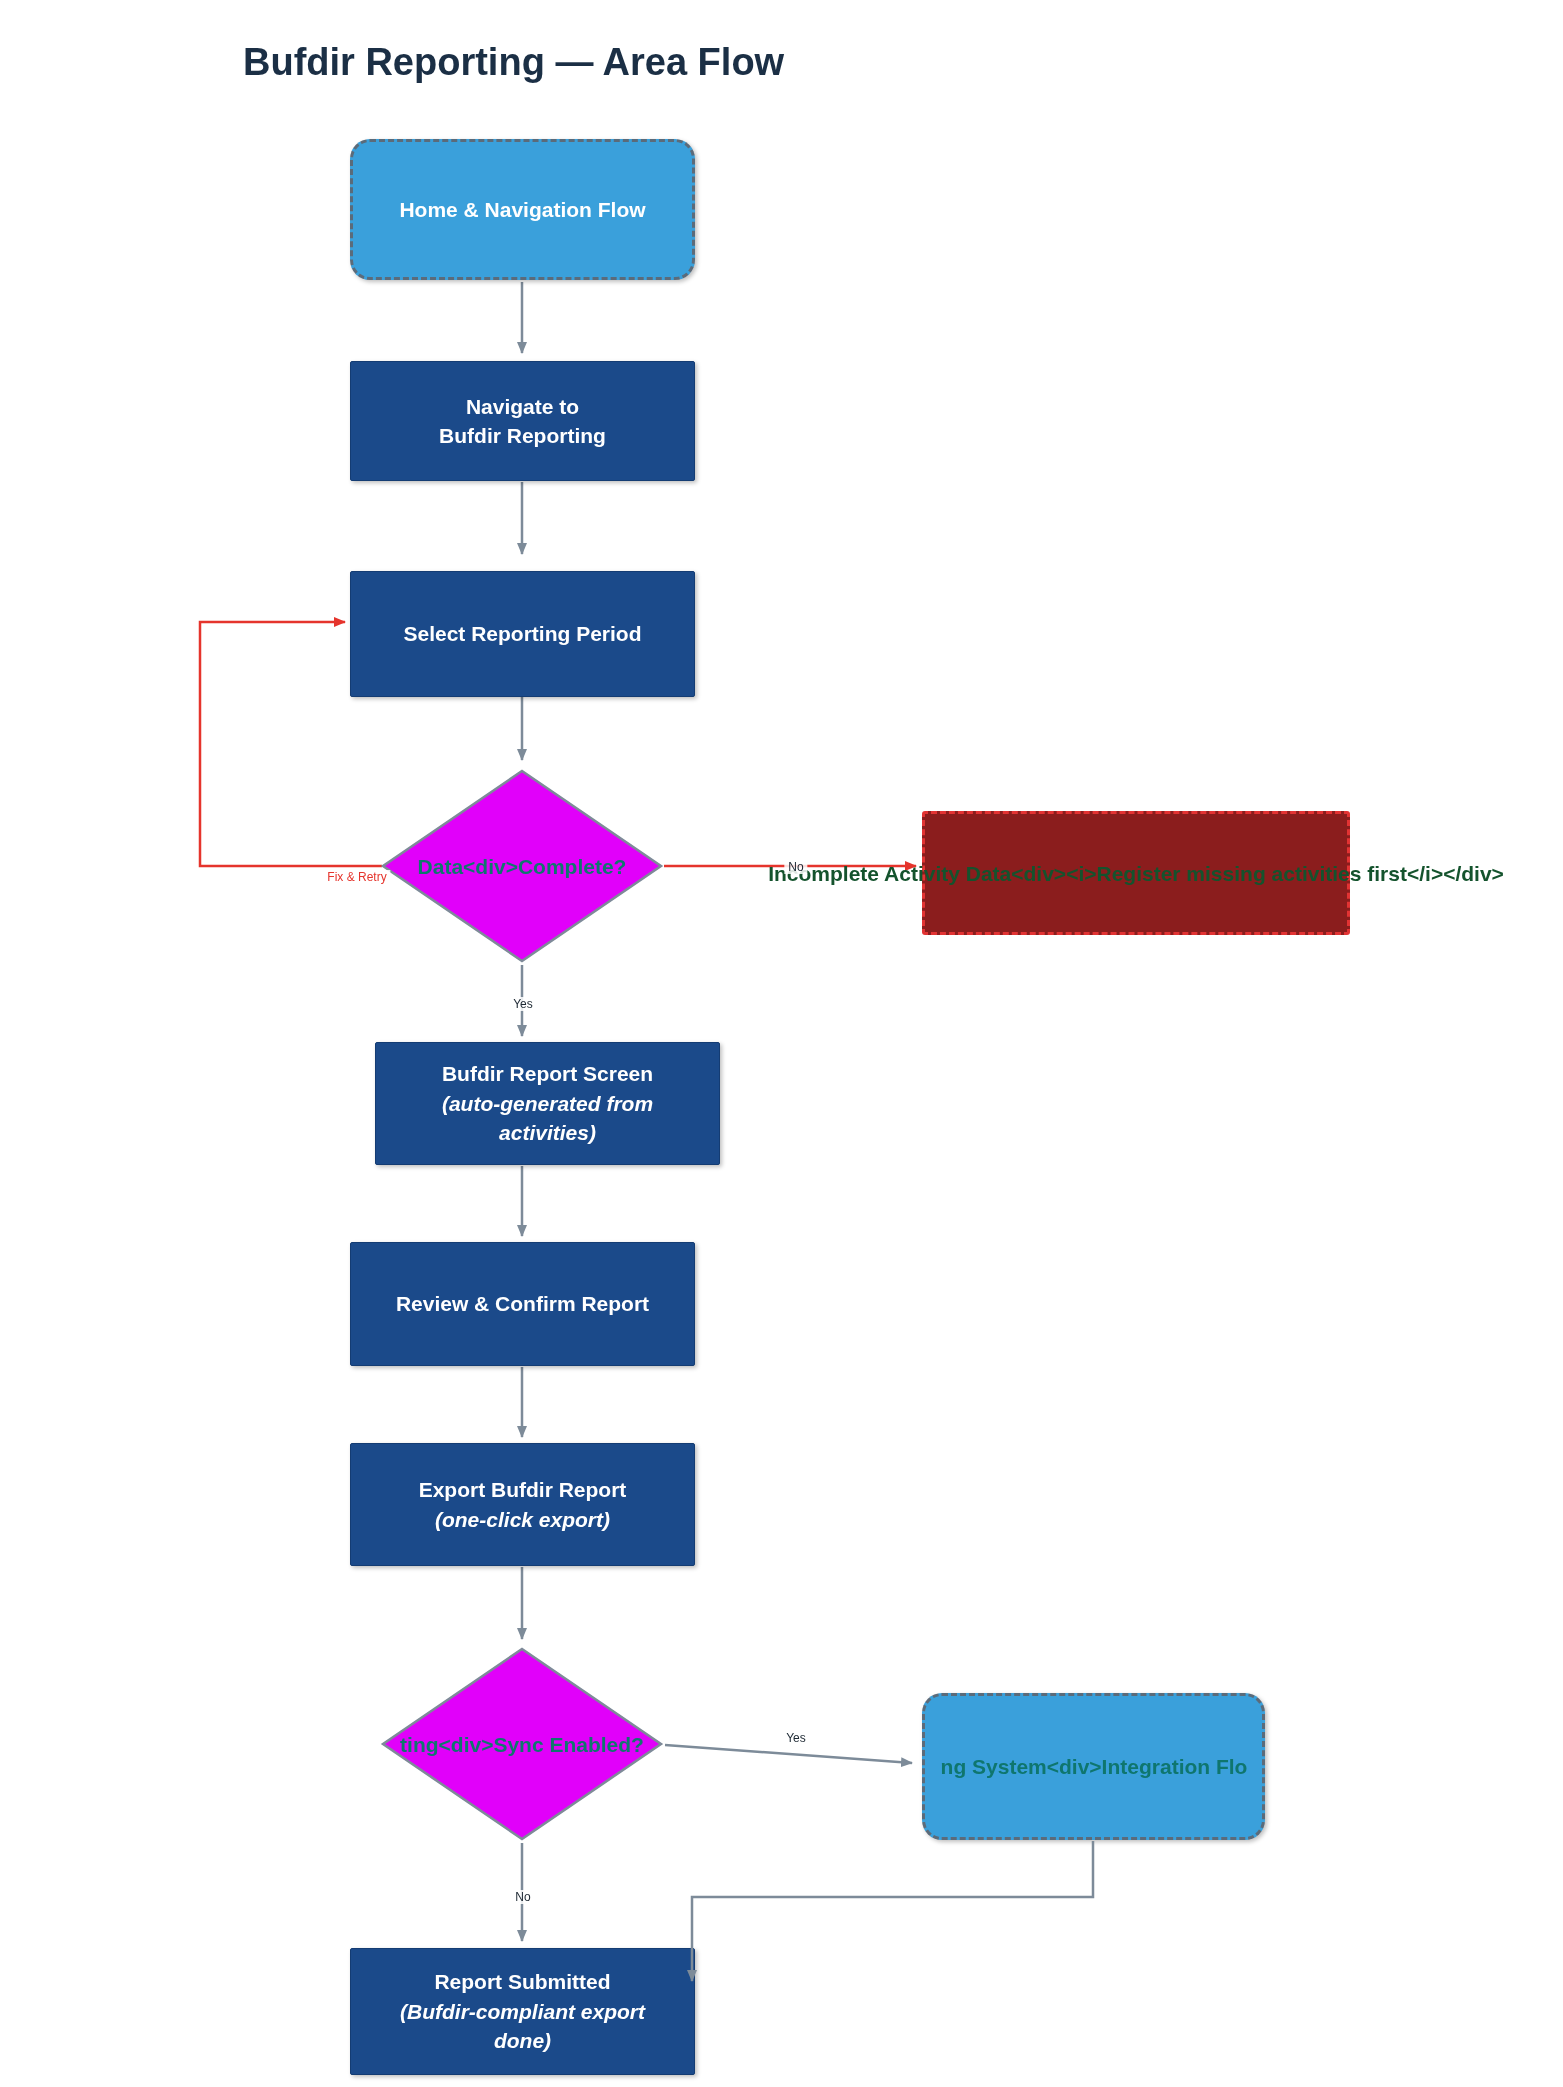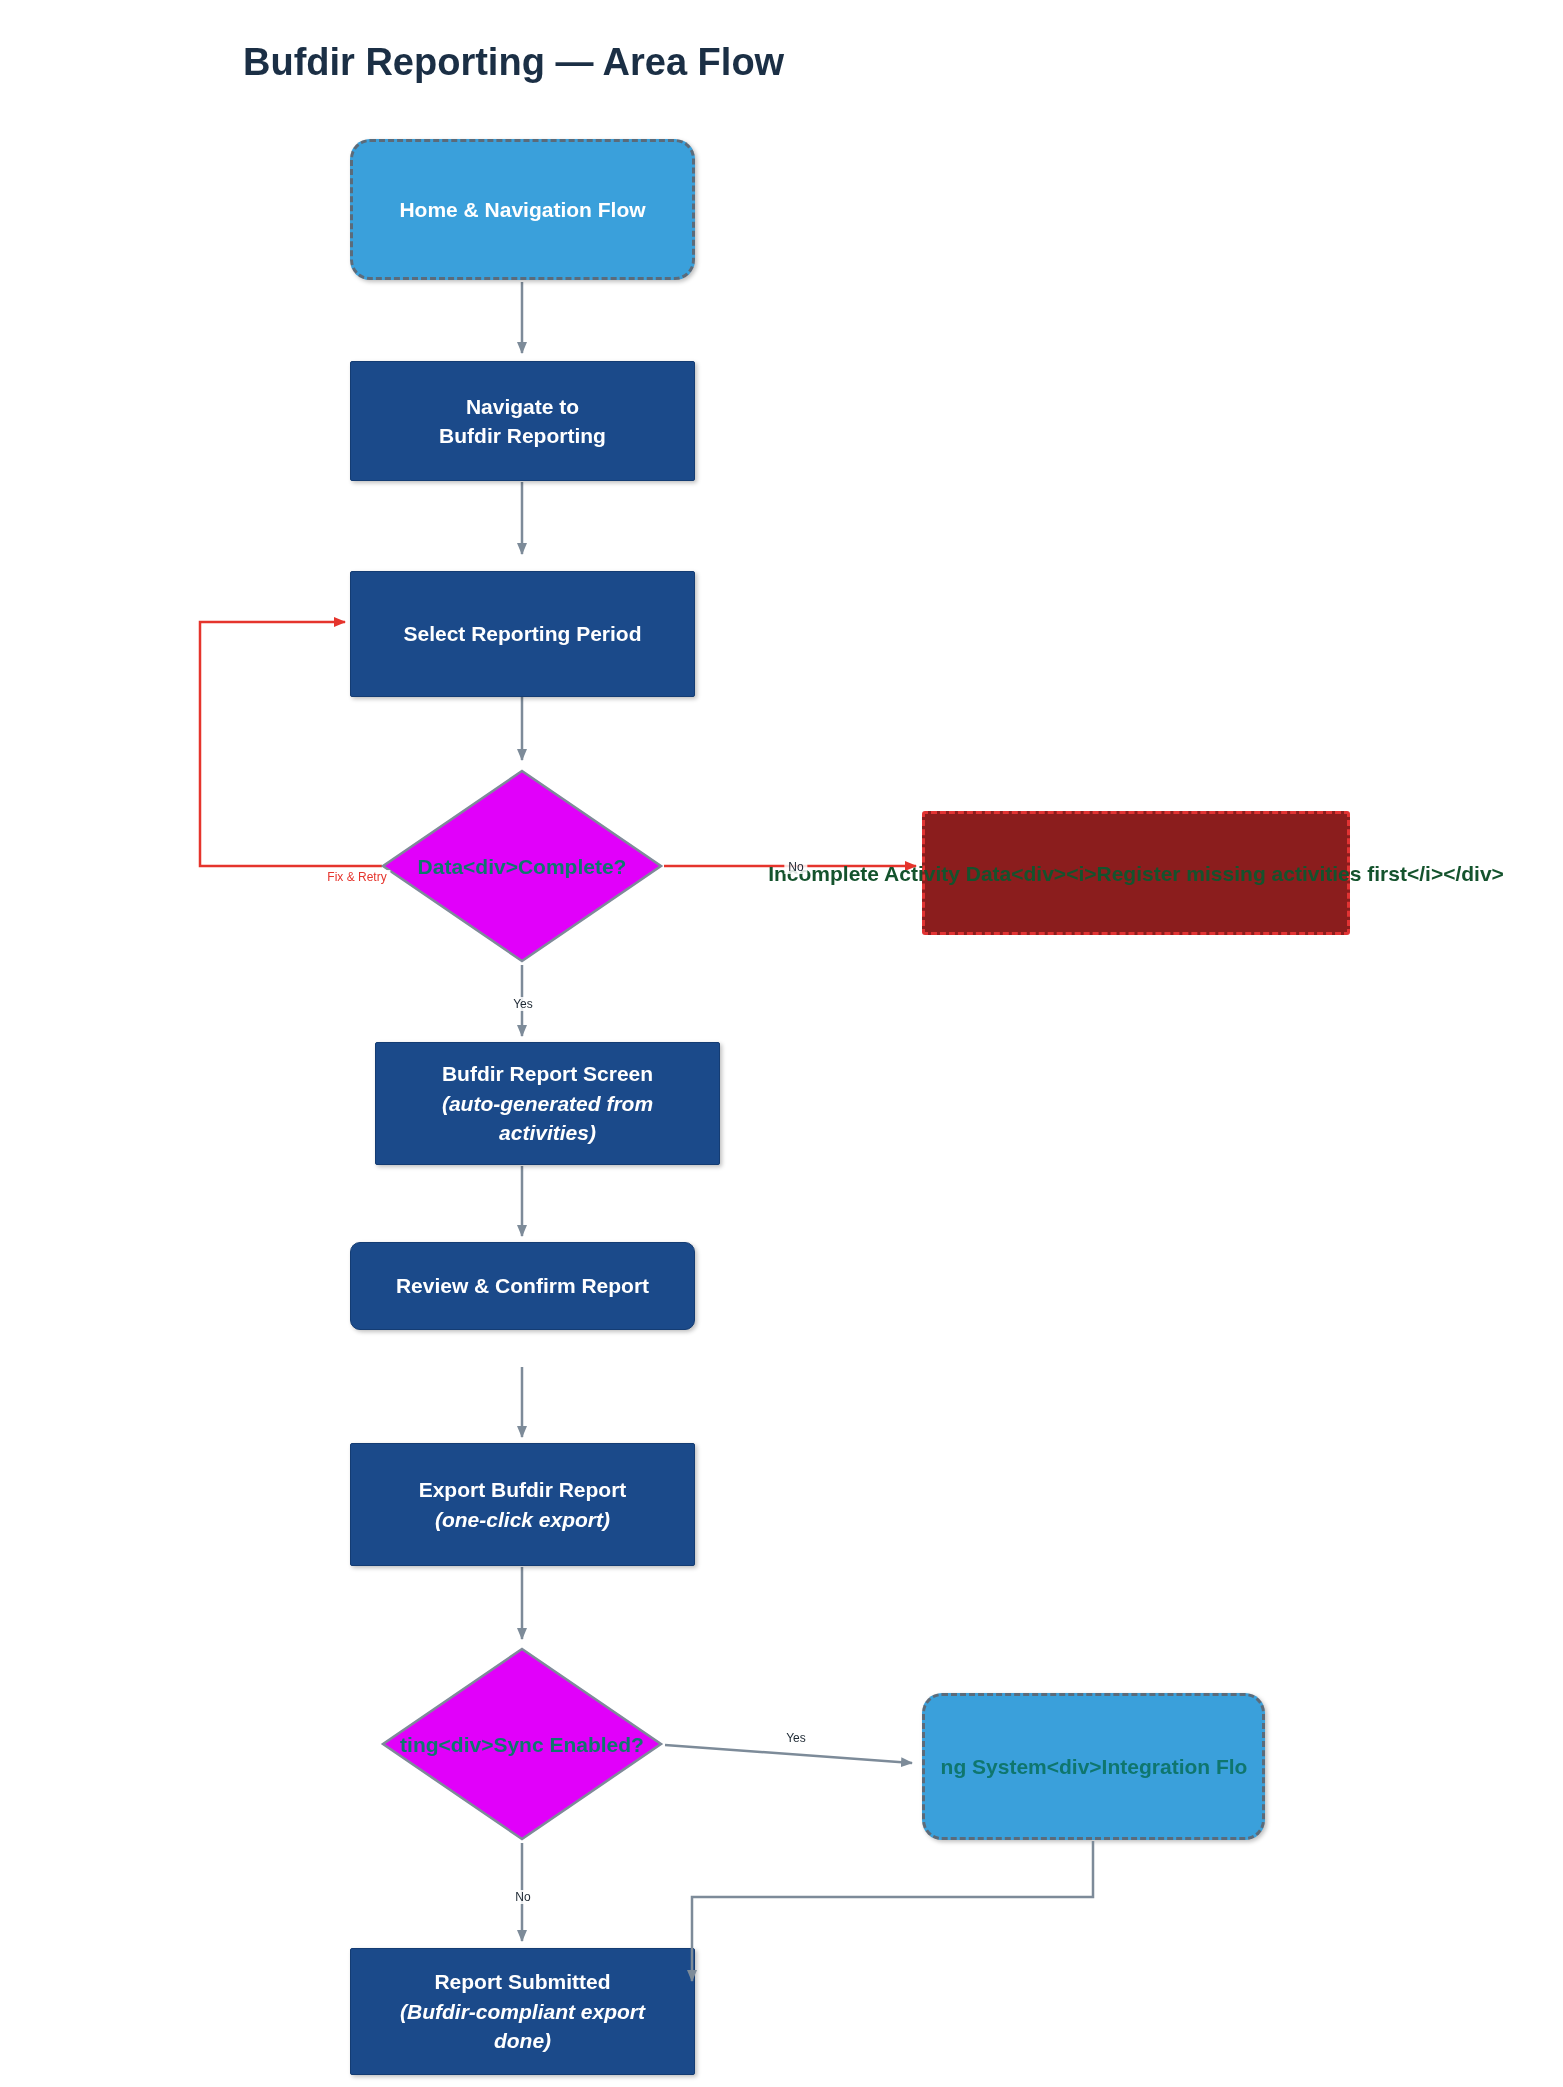--- a/index.html
+++ b/index.html
@@ -16,21 +16,21 @@
   .box-light{background:#3aa0db;border:3px dashed #5b6b7a;border-radius:20px;box-shadow:2px 2px 4px rgba(0,0,0,0.25);}
   .box-red{background:#8b1d1d;border:3px dashed #e23333;border-radius:3px;}
   .diamond{position:absolute;z-index:2;}
   .it{font-style:italic;}
   
   .n-home{left:350px;top:139px;width:345px;height:141px;}
   .n-navigate{left:350px;top:361px;width:345px;height:120px;}
   .n-select{left:350px;top:561px;width:345px;height:126px;margin-top:10px;}
   .n-warning{left:922px;top:811px;width:428px;height:124px;}
   .n-report{left:350px;top:1042px;width:345px;height:123px;margin-left:25px;}
-  .n-review{left:350px;top:1242px;width:345px;height:88px;border-radius:10px;}
+  .n-review{left:350px;top:1242px;width:345px;height:124px;}
   .n-export{left:350px;top:1443px;width:345px;height:123px;}
   .n-accounting{left:922px;top:1693px;width:343px;height:147px;}
   .n-submitted{left:350px;top:1948px;width:345px;height:127px;}
   .d1{left:380px;top:768px;}
   .d2{left:380px;top:1646px;}
   
   .lbl{position:absolute;transform:translate(-50%,-50%);white-space:nowrap;font-weight:bold;font-size:21px;z-index:4;}
   .lbl.white{color:#0f766e;}
   .lbl.pink{color:#14532d;}
   .l-d1{left:522px;top:867px;}

